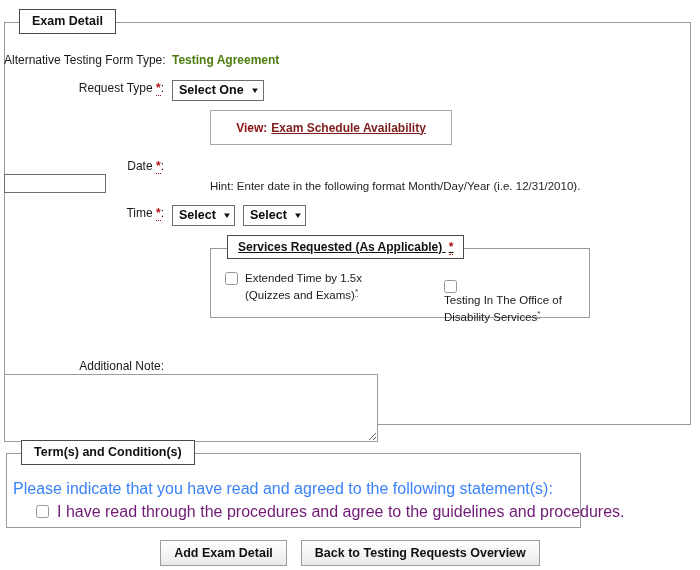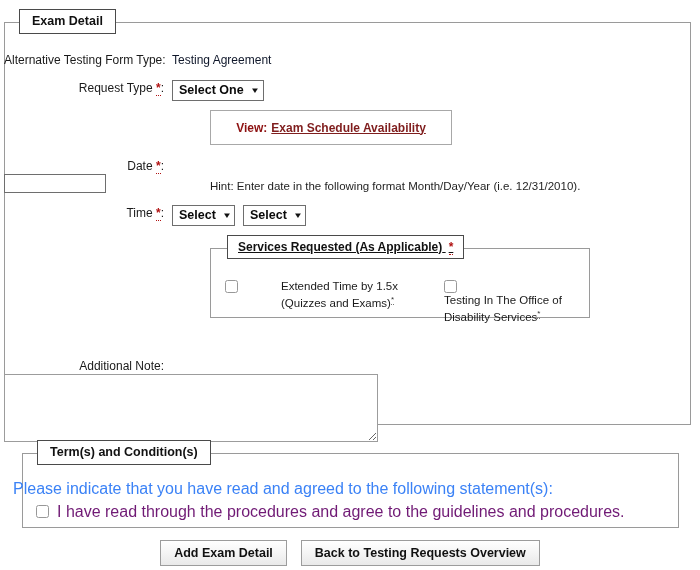--- a/index.html
+++ b/index.html
@@ -40,23 +40,23 @@
 
   #exam-detail-fieldset {
     left: 4px;
     top: 22px;
     width: 687px;
     height: 403px;
   }
   #exam-detail-fieldset > .legend { left: 14px; }
 
   #terms-fieldset {
-    left: 22px;
+    left: 6px;
     top: 453px;
-    width: 657px;
+    width: 575px;
     height: 75px;
     padding-left: 32px;
   }
   #terms-fieldset > .legend { left: 14px; }
 
   
   .row {
     position: absolute;
     display: flex;
     align-items: flex-start;
@@ -69,22 +69,22 @@
     color: #1a1a1a;
     line-height: 16px;
     white-space: nowrap;
     flex: 0 0 auto;
   }
   .field-value {
     font-size: 12px;
     line-height: 16px;
   }
   .strong-value {
-    font-weight: normal;
-    color: #0f172a;
+    font-weight: bold;
+    color: #4d7c0f;
   }
 
   
   .req {
     color: #b01111;
     font-weight: bold;
     border-bottom: 1px dotted #b01111;
     text-decoration: none;
     cursor: help;
   }
@@ -307,21 +307,21 @@
     <span class="caret">▼</span>
   </div>
 </div>
 
 <div id="services-fieldset">
   <div class="legend">
     <span>Services Requested (As Applicable)</span>
     <span class="req" style="margin-left:3px;">*</span>
   </div>
 
-  <div class="service-item" style="left:14px; top:30px; width:180px;gap:36px;">
+  <div class="service-item" style="left:14px; top:22px; width:180px;">
     <input class="ui-check cb" type="checkbox" style="">
     <span class="lbl"><span>Extended Time by 1.5x (Quizzes and Exams)</span><span class="req-sup">*</span></span>
   </div>
 
   <div class="service-item" style="left:233px; top:30px; width:150px;flex-direction:column;">
     <input class="ui-check cb" type="checkbox" style="">
     <span class="lbl"><span>Testing In The Office of Disability Services</span><span class="req-sup">*</span></span>
   </div>
 </div>
 

